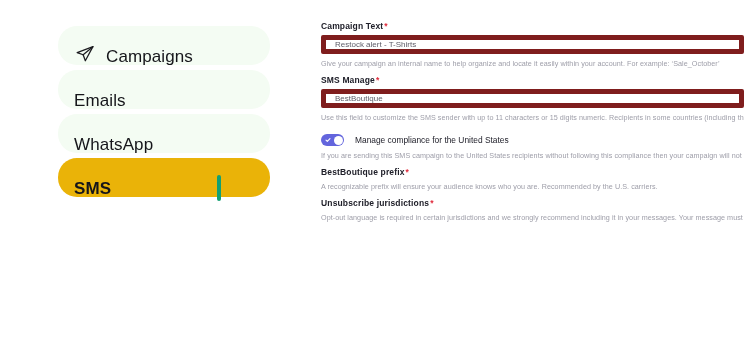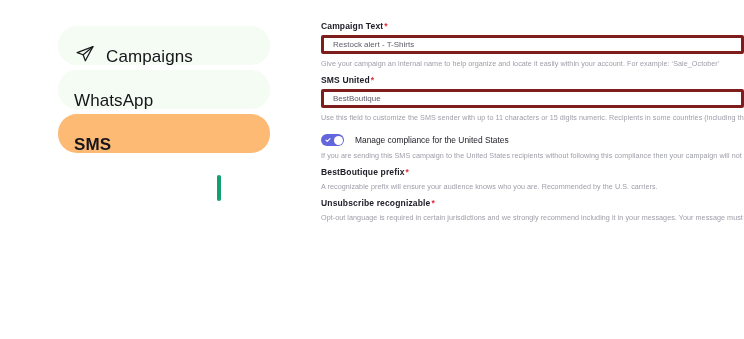--- a/index.html
+++ b/index.html
@@ -30,21 +30,21 @@
     margin-bottom: 5px;
     border-radius: 19px;
     background: #f4fcf3;
     display: flex;
     align-items: flex-end;
     padding-left: 16px;
     box-sizing: border-box;
     cursor: pointer;
   }
   .nav-item.active {
-    background: #fdba74;
+    background: #eab308;
   }
   .nav-label {
     font-size: 17px;
     color: #15151a;
     letter-spacing: 0.1px;
     line-height: 1;
   }
   .nav-item.active .nav-label {
     font-weight: bold;
   }
@@ -90,21 +90,21 @@
   .req {
     color: #e02b3c;
     font-weight: bold;
     margin-left: 1px;
   }
   .text-input {
     display: block;
     width: 423px;
     height: 19px;
     box-sizing: border-box;
-    border: 3px solid #7f1d1d;
+    border: 5px solid #7f1d1d;
     border-radius: 2px;
     background: #ffffff;
     padding: 0 9px;
     font-family: "Liberation Sans", sans-serif;
     font-size: 8px;
     color: #5d5d68;
     line-height: 17px;
     outline: none;
   }
   .text-input::placeholder { color: #9a9aa5; }
@@ -166,20 +166,24 @@
   <div class="nav-item">
     <span class="nav-icon">
       <svg width="20" height="20" viewBox="0 0 24 24" fill="none" stroke="#1b1b1f" stroke-width="1.5" stroke-linecap="round" stroke-linejoin="round">
         <path d="M21.5 3.2 2.6 10.3l7.2 2.6 2.6 7.2z"></path>
         <path d="M9.8 12.9 21.5 3.2"></path>
       </svg>
     </span>
     <span class="nav-label">Campaigns</span>
   </div>
 
+  <div class="nav-item">
+    <span class="nav-icon spacer"></span>
+    <span class="nav-label">Emails</span>
+  </div>
 
   <div class="nav-item">
     <span class="nav-icon spacer"></span>
     <span class="nav-label">WhatsApp</span>
   </div>
 
   <div class="nav-item active">
     <span class="nav-icon spacer"></span>
     <span class="nav-label">SMS</span>
   </div>
@@ -194,21 +198,21 @@
   <div class="field-block">
     <div class="field-label">
       <span>Campaign Text</span><span class="req">*</span>
     </div>
     <input class="text-input" type="text" value="Restock alert - T-Shirts" style="">
     <div class="help-text">Give your campaign an internal name to help organize and locate it easily within your account. For example: ‘Sale_October’</div>
   </div>
 
   <div class="field-block">
     <div class="field-label">
-      <span>SMS United</span><span class="req">*</span>
+      <span>SMS Manage</span><span class="req">*</span>
     </div>
     <input class="text-input" type="text" value="BestBoutique" style="">
     <div class="help-text">Use this field to customize the SMS sender with up to 11 characters or 15 digits numeric. Recipients in some countries (including the U.S.) cannot see customization</div>
   </div>
 
   <div class="field-block">
     <div class="toggle-row">
       <span class="switch">
         <span class="tick">
           <svg width="6" height="6" viewBox="0 0 12 12" fill="none" stroke="#ffffff" stroke-width="2.2" stroke-linecap="round" stroke-linejoin="round">
@@ -224,18 +228,18 @@
 
   <div class="field-block">
     <div class="field-label">
       <span>BestBoutique prefix</span><span class="req">*</span>
     </div>
     <div class="help-text">A recognizable prefix will ensure your audience knows who you are. Recommended by the U.S. carriers.</div>
   </div>
 
   <div class="field-block">
     <div class="field-label">
-      <span>Unsubscribe recognizable</span><span class="req">*</span>
+      <span>Unsubscribe jurisdictions</span><span class="req">*</span>
     </div>
     <div class="help-text">Opt-out language is required in certain jurisdictions and we strongly recommend including it in your messages. Your message must include STOP keyword.</div>
   </div>
 
 </form>
 
 </body></html>

